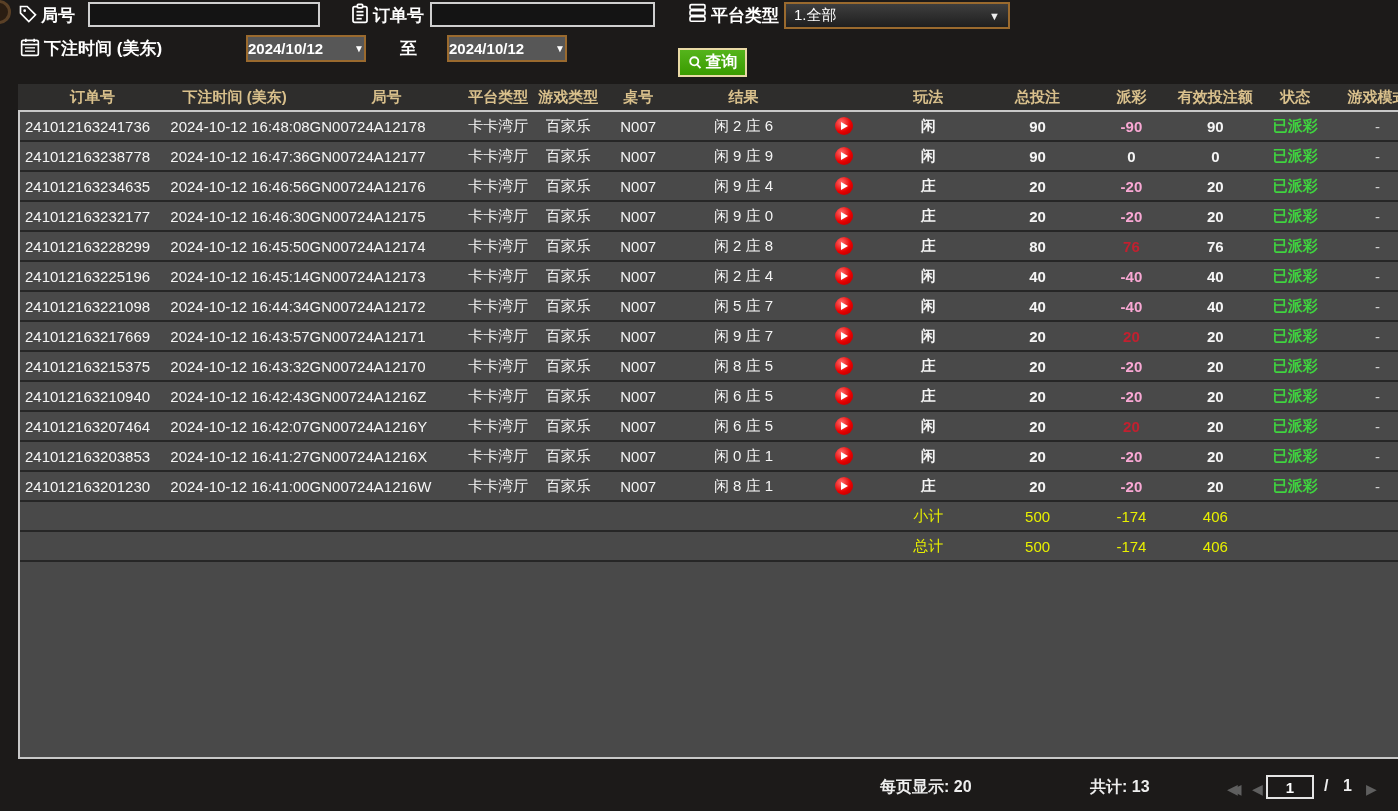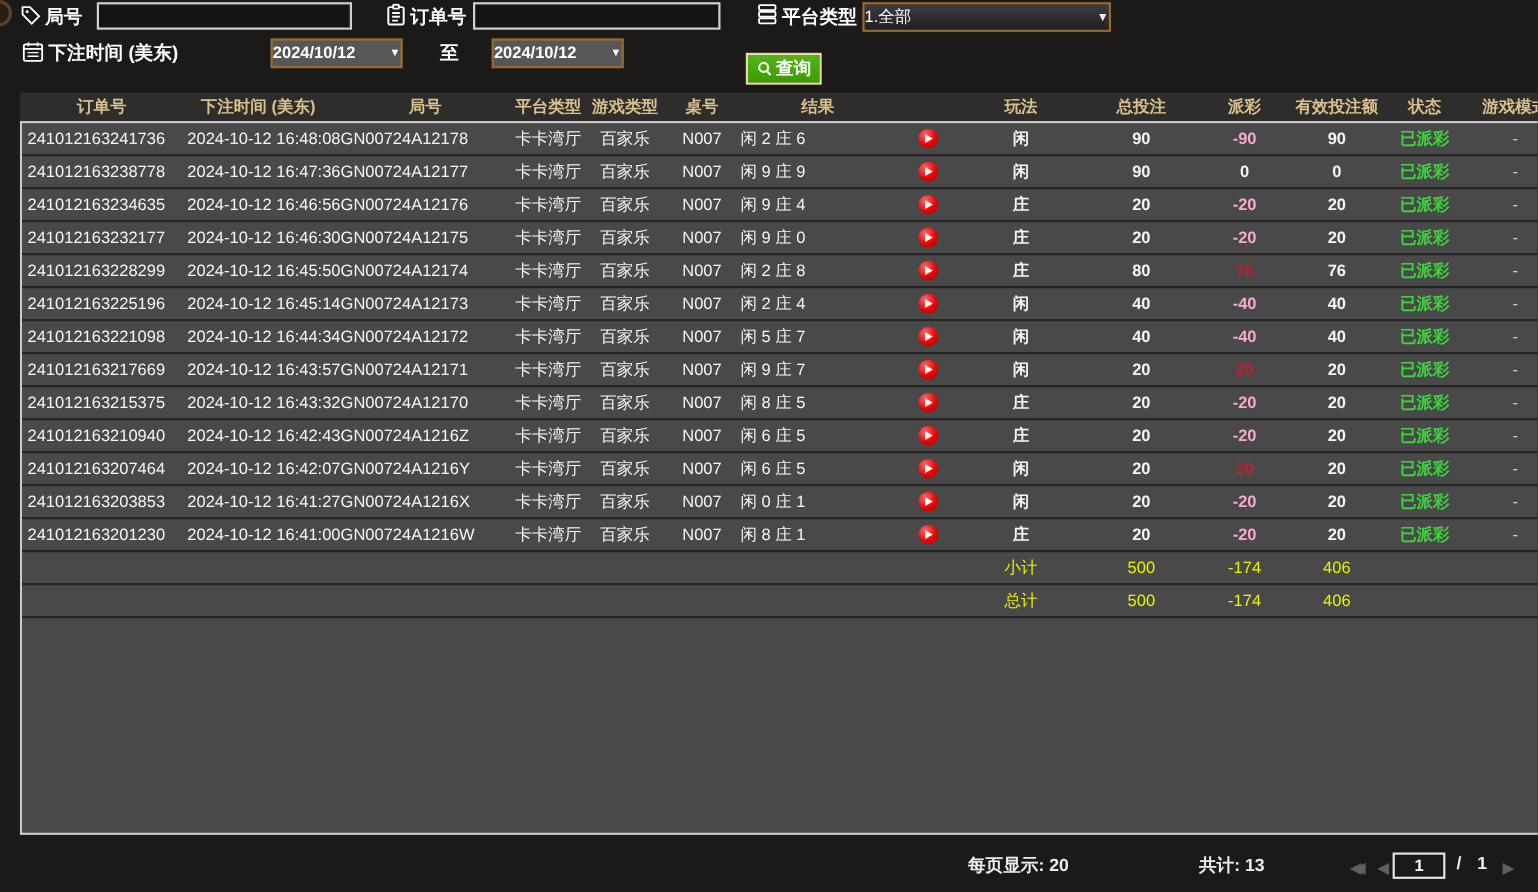--- a/index.html
+++ b/index.html
@@ -24,21 +24,21 @@
   }
   .datebox{
     background:#575757; border:2px solid #9a6a2e; height:27px;
     display:flex; align-items:center; justify-content:space-between; gap:6px;
     color:#fff; font-weight:bold; font-size:15px; cursor:pointer;
   }
   .datebox .arr{ font-size:10px; }
   .dropdown{
     background:linear-gradient(#3e3e3e,#1f1f1f); border:2px solid #9a6a2e;
     height:27px; display:flex; align-items:center; color:#fff; font-size:15px;
-    padding:0 0; cursor:pointer;
+    padding:0 8px; cursor:pointer;
   }
   .dropdown .dd-arr{ margin-left:auto; font-size:11px; color:#eee; }
   .query-btn{
     background:linear-gradient(#55b41c,#3a9b00); border:2px solid #e9d9a5;
     height:29px; width:69px; display:flex; align-items:center; justify-content:center;
     gap:3px; color:#fff; font-weight:bold; font-size:16px; cursor:pointer; padding:0;
     font-family:"Liberation Sans","DejaVu Sans",sans-serif;
   }
   .icon16 svg{ display:block; }
 
@@ -60,21 +60,21 @@
   }
   .trow{ display:flex; height:30px; align-items:center; border-bottom:2px solid #262626; }
   .cell{ font-size:15px; color:#f5f5f5; white-space:nowrap; overflow:hidden; }
 
   .c-order { width:140px; text-align:left; padding-left:5px;}
   .c-time  { width:150px; text-align:right; }
   .c-round { width:154px; text-align:left; }
   .c-platform{ width:70px; text-align:center; }
   .c-game  { width:70px; text-align:center; }
   .c-table { width:70px; text-align:center; }
-  .c-result{ width:141px; }
+  .c-result{ width:141px; text-align:center; }
   .c-play  { width:60px; display:flex; justify-content:center; }
   .c-playtype{ width:109px; text-align:center; font-weight:bold; }
   .c-total { width:110px; text-align:center; font-weight:bold; }
   .c-payout{ width:78px; text-align:center; font-weight:bold; }
   .c-valid { width:90px; text-align:center; font-weight:bold; }
   .c-status{ width:70px; text-align:center; font-weight:bold; }
   .c-mode  { width:95px; text-align:center; color:#cfcfcf; }
 
   .pay-neg{ color:#f9a8d4; }
   .pay-pos{ color:#c2202f; }

